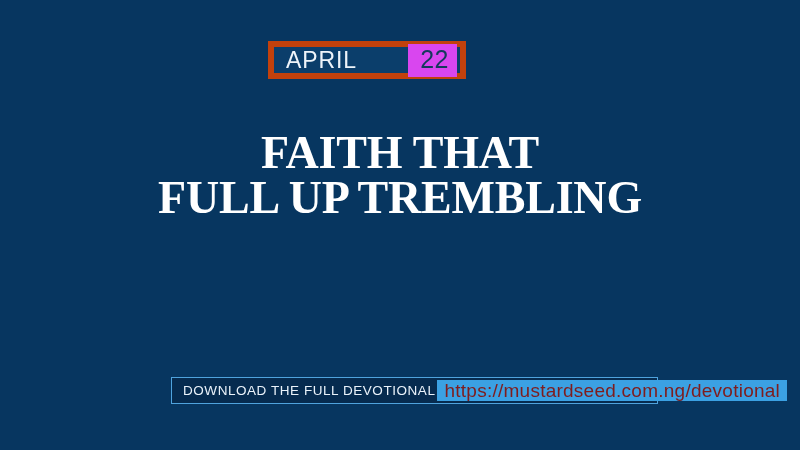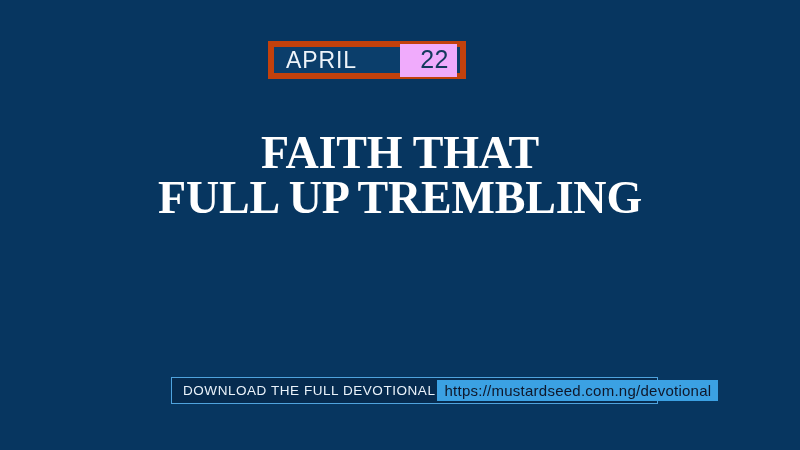--- a/index.html
+++ b/index.html
@@ -46,27 +46,27 @@
     letter-spacing: 0.9px;
     color: #eef4fa;
     line-height: 1;
   }
   #date-day-wrap {
     display: flex;
     align-items: center;
     padding: 3px;
   }
   #date-day {
-    background: #f0abfc;
+    background: #d946ef;
     color: #14395c;
     font-size: 25px;
     font-weight: 500;
     letter-spacing: 0.5px;
     line-height: 1;
-    padding: 3px 8px 5px 20px;
+    padding: 3px 8px 5px 12px;
     display: flex;
     align-items: center;
     justify-content: center;
     min-width: 44px;
     box-sizing: border-box;
   }
 
   
   #title-block {
     position: absolute;
@@ -114,22 +114,22 @@
   }
   #footer-url-wrap {
     height: 100%;
     display: flex;
     align-items: center;
     padding: 2px;
     box-sizing: border-box;
   }
   #footer-url {
     background: #3ba1e3;
-    color: #0f172a;
-    font-size: 15px;
+    color: #7f1d1d;
+    font-size: 19px;
     letter-spacing: 0.25px;
     line-height: 1;
     padding: 5px 7px 6px 7px;
     white-space: nowrap;
     height: 100%;
     box-sizing: border-box;
     display: flex;
     align-items: center;
   }
 </style>

